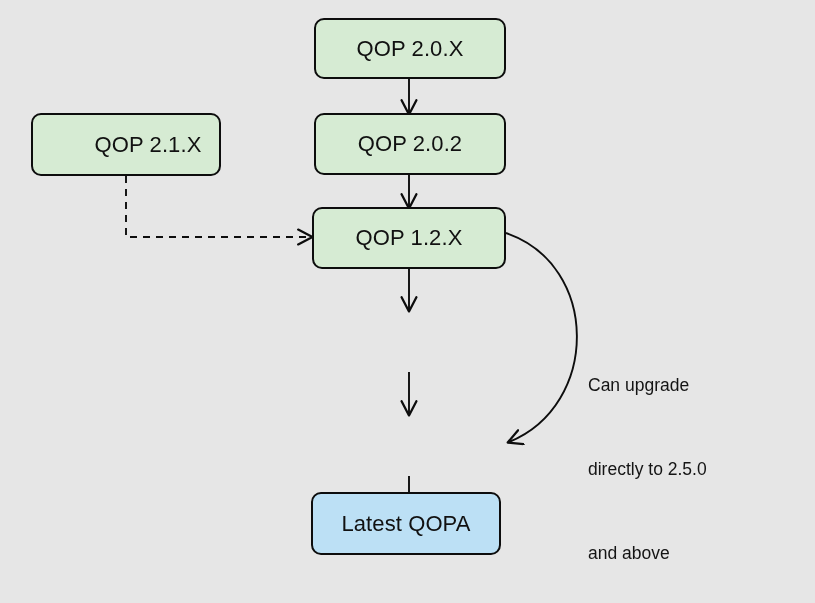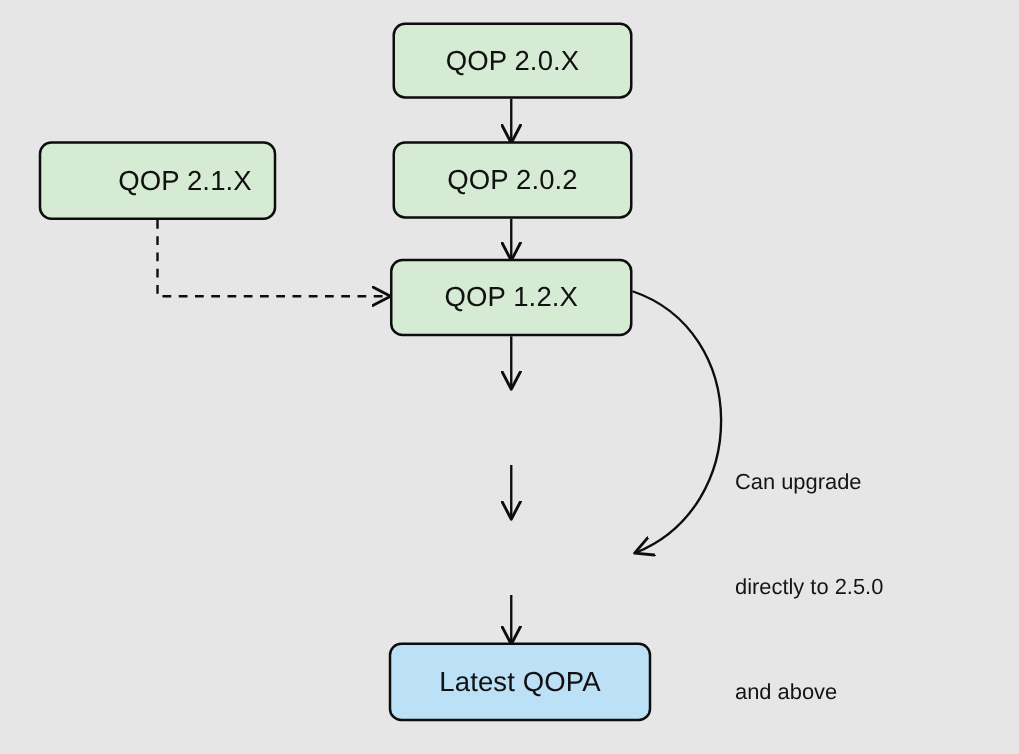--- a/index.html
+++ b/index.html
@@ -89,21 +89,21 @@
   <div class="node node-green" style="left:31px; top:113px; width:190px; height:63px;padding-left:44px;">
     <span>QOP 2.1.X</span>
   </div>
 
   <div class="node node-green" style="left:312px; top:207px; width:194px; height:62px;">
     <span>QOP 1.2.X</span>
   </div>
 
 
 
-  <div class="node node-blue" style="left:311px; top:514px; width:210px; height:63px;">
+  <div class="node node-blue" style="left:311px; top:492px; width:190px; height:63px;">
     <span>Latest QOPA</span>
   </div>
 
   <div class="edge-label" style="left:588px; top:315px;">
     <div>Can upgrade</div>
     <div>directly to 2.5.0</div>
     <div>and above</div>
   </div>
 
 </div>

